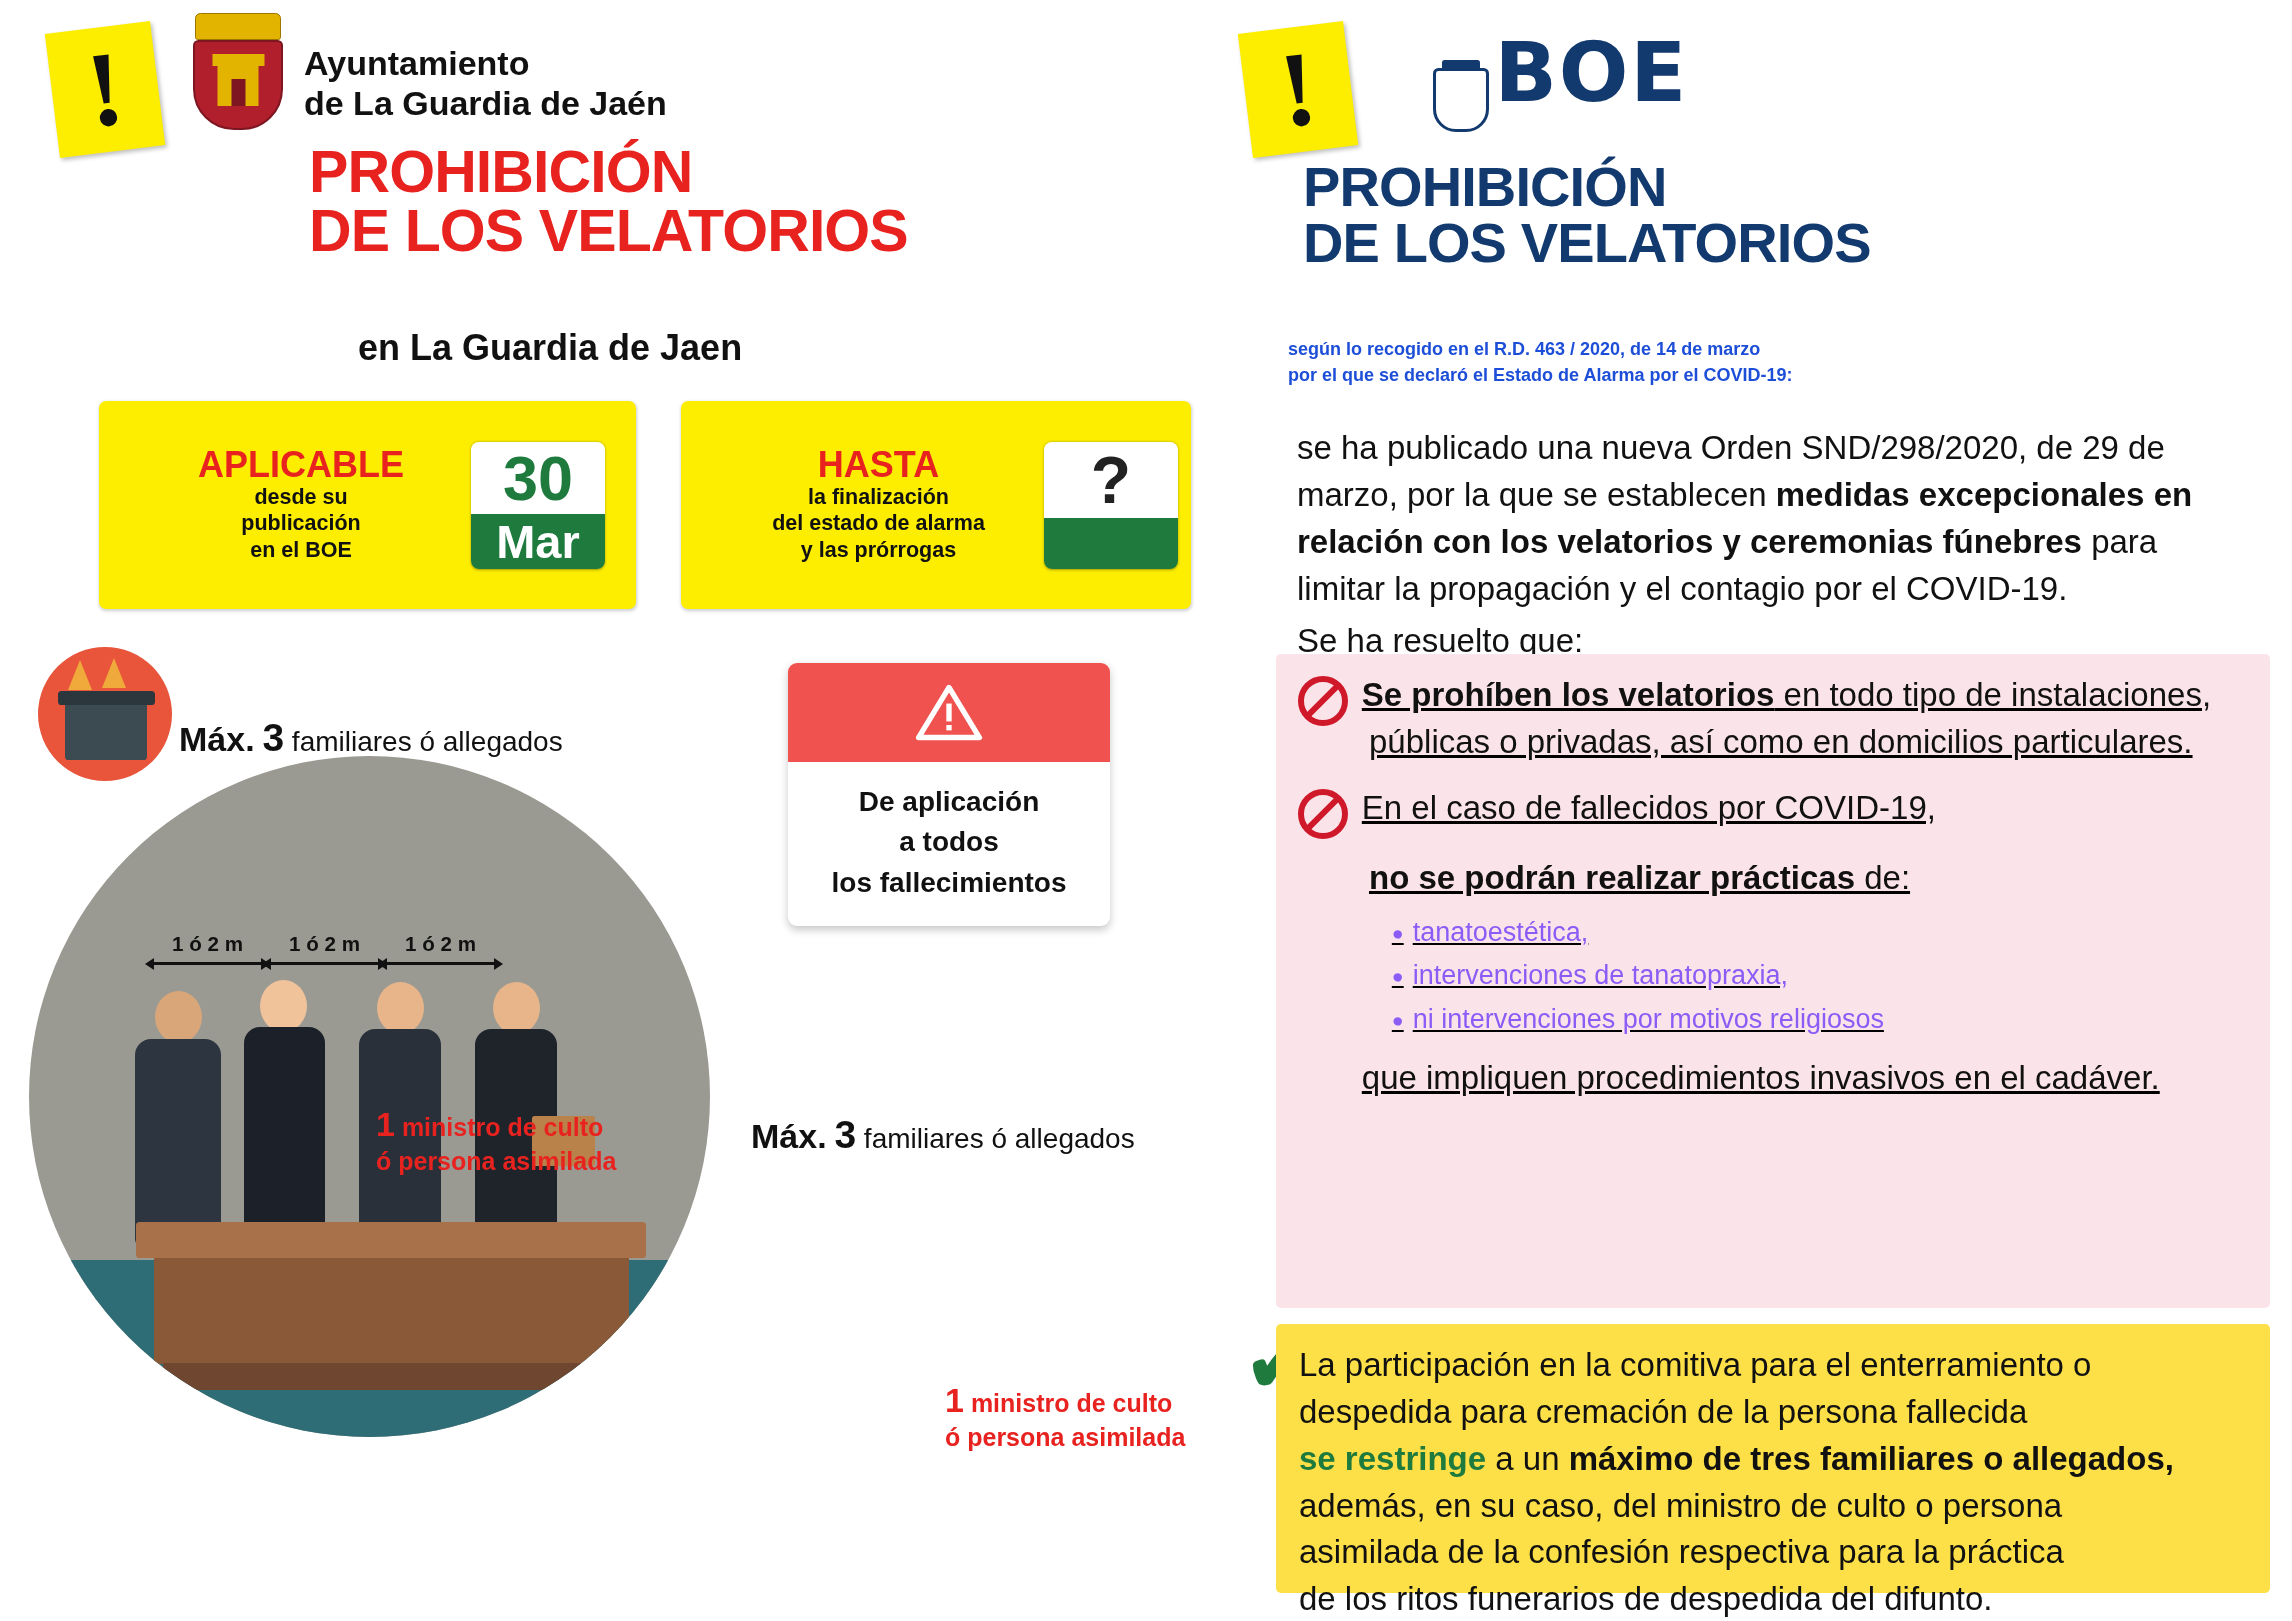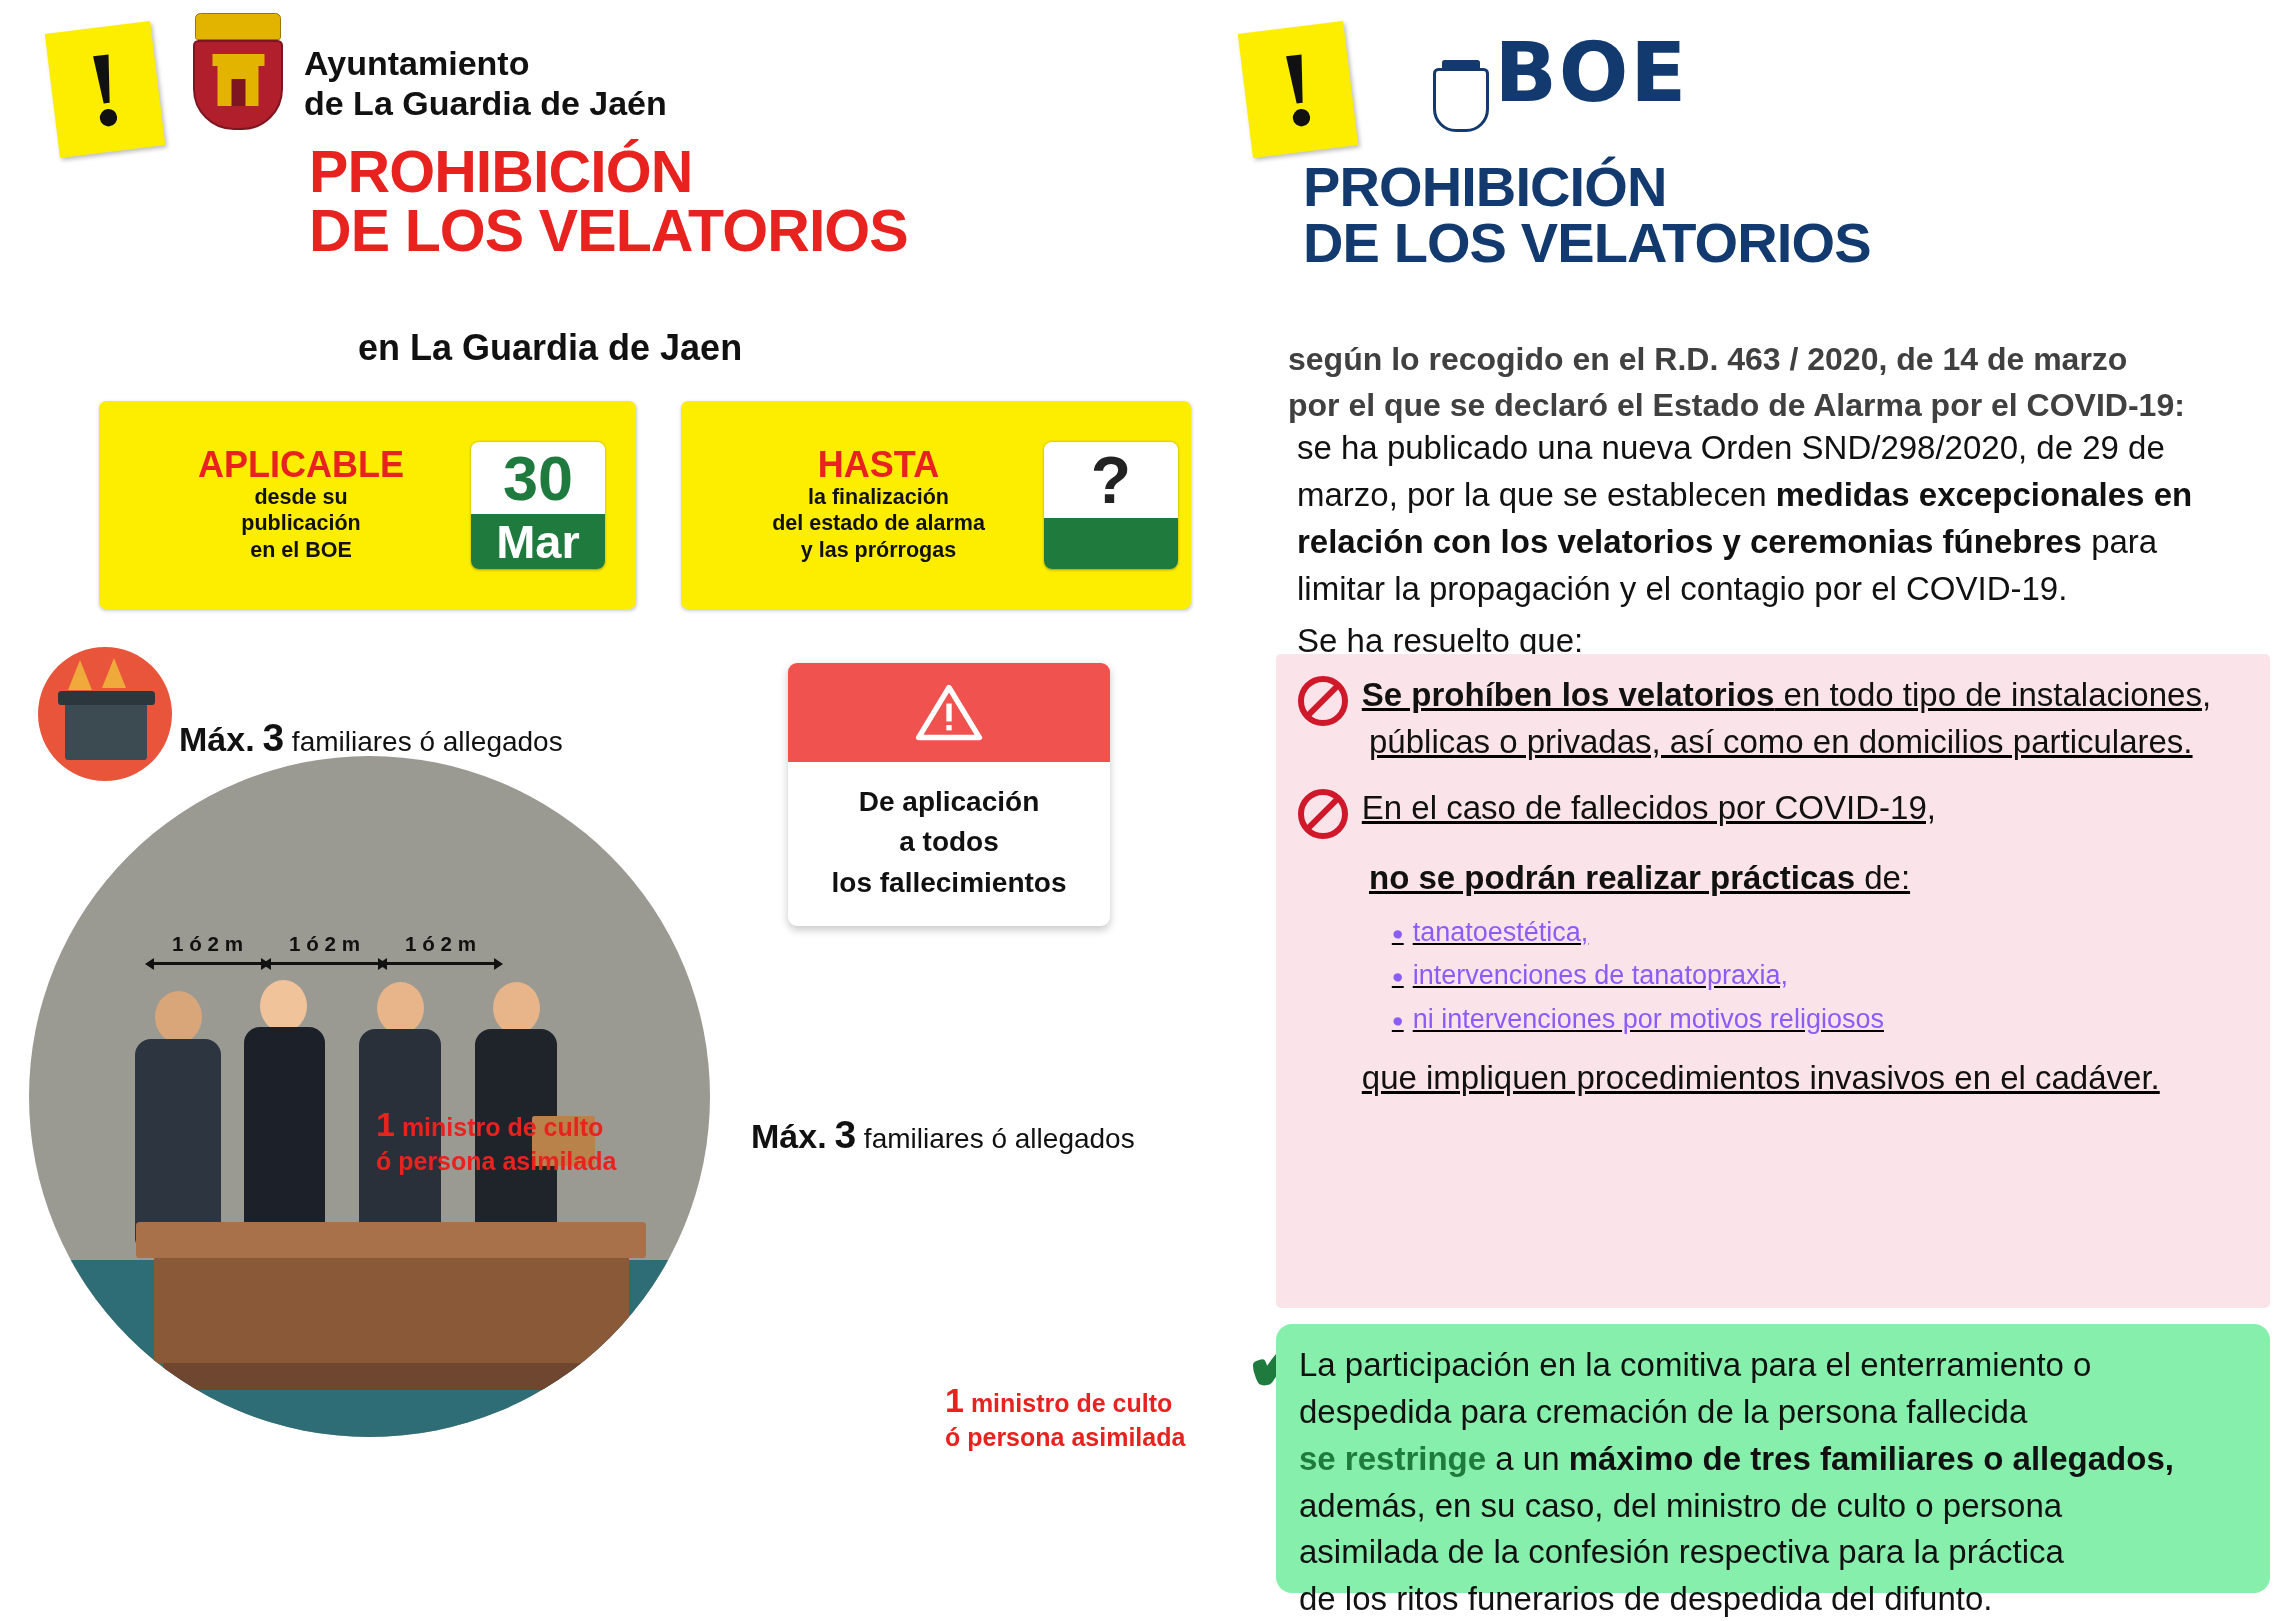--- a/index.html
+++ b/index.html
@@ -180,27 +180,27 @@
   }
   .measure .arrow .l { left:0; border-right:9.9px solid #111; }
   .measure .arrow .r { right:0; border-left:9.9px solid #111; }
 
   .cap-max { font-size: 28px; color:#111; }
   .cap-max b { font-size: 34px; }
   .cap-min { font-size: 25px; font-weight: bold; color:#e8221f; line-height:1.25; }
   .cap-min .one { font-size: 34px; }
 
   
-  .r-lead { font-size: 32px; font-weight: bold; color:#404040; line-height: 1.45; }
+  .r-lead { font-size: 18px; font-weight: bold; color:#1d4ed8; line-height: 1.45; }
   .r-para { font-size: 33px; color:#111; line-height: 1.42; }
   .pinkbox {
     background: #fbe4e9; border-radius: 5px; padding: 18px 19.7px 21.5px 21.5px; text-decoration: underline;
   }
   .greenbox {
-    background: #86efac; border-radius: 16px; padding: 18px 21.5px 19.7px 23px;
+    background: #fde047; border-radius: 5px; padding: 18px 21.5px 19.7px 23px;
   }
   .rule-row { display:flex; gap: 14.3px; align-items: flex-start; margin-bottom: 12.5px; }
   .noicon {
     flex: 0 0 auto; width: 50px; height: 50px; border-radius: 50%;
     border: 6.3px solid #d0182b; position: relative; margin-top: 3.6px;
   }
   .noicon:after {
     content:""; position:absolute; top: 16px; left: -4.5px; width: 47px; height: 6.3px;
     background: #d0182b; transform: rotate(-45deg);
   }

